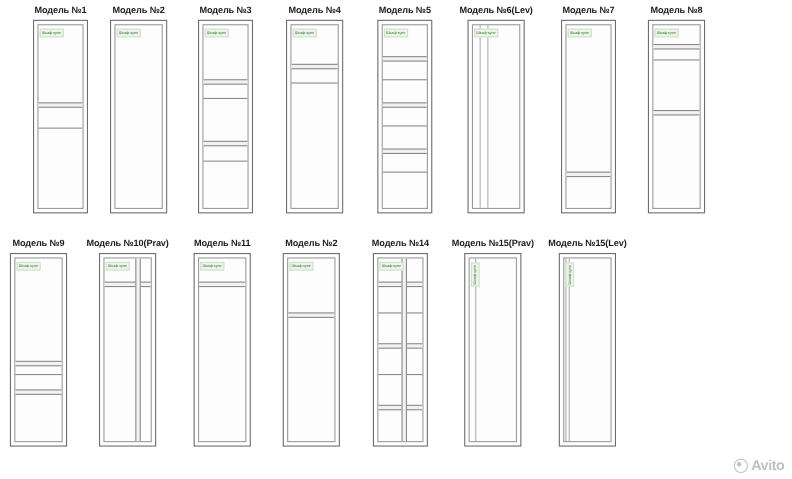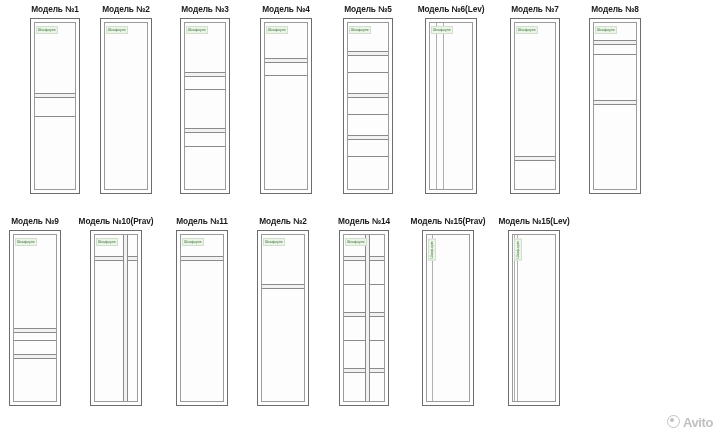--- a/index.html
+++ b/index.html
@@ -116,21 +116,21 @@
     width: 6px;
     padding: 1px 0;
     line-height: 6px;
     text-align: left;
   }
   .watermark {
     position: absolute;
     right: 7px;
     bottom: 5px;
     display: flex;
-    align-items: flex-start;
+    align-items: flex-end;
     gap: 3px;
     opacity: 0.55;
   }
   .wm-circle {
     width: 11px;
     height: 11px;
     border-radius: 50%;
     border: 1.6px solid #8e8e8e;
     position: relative;
   }

